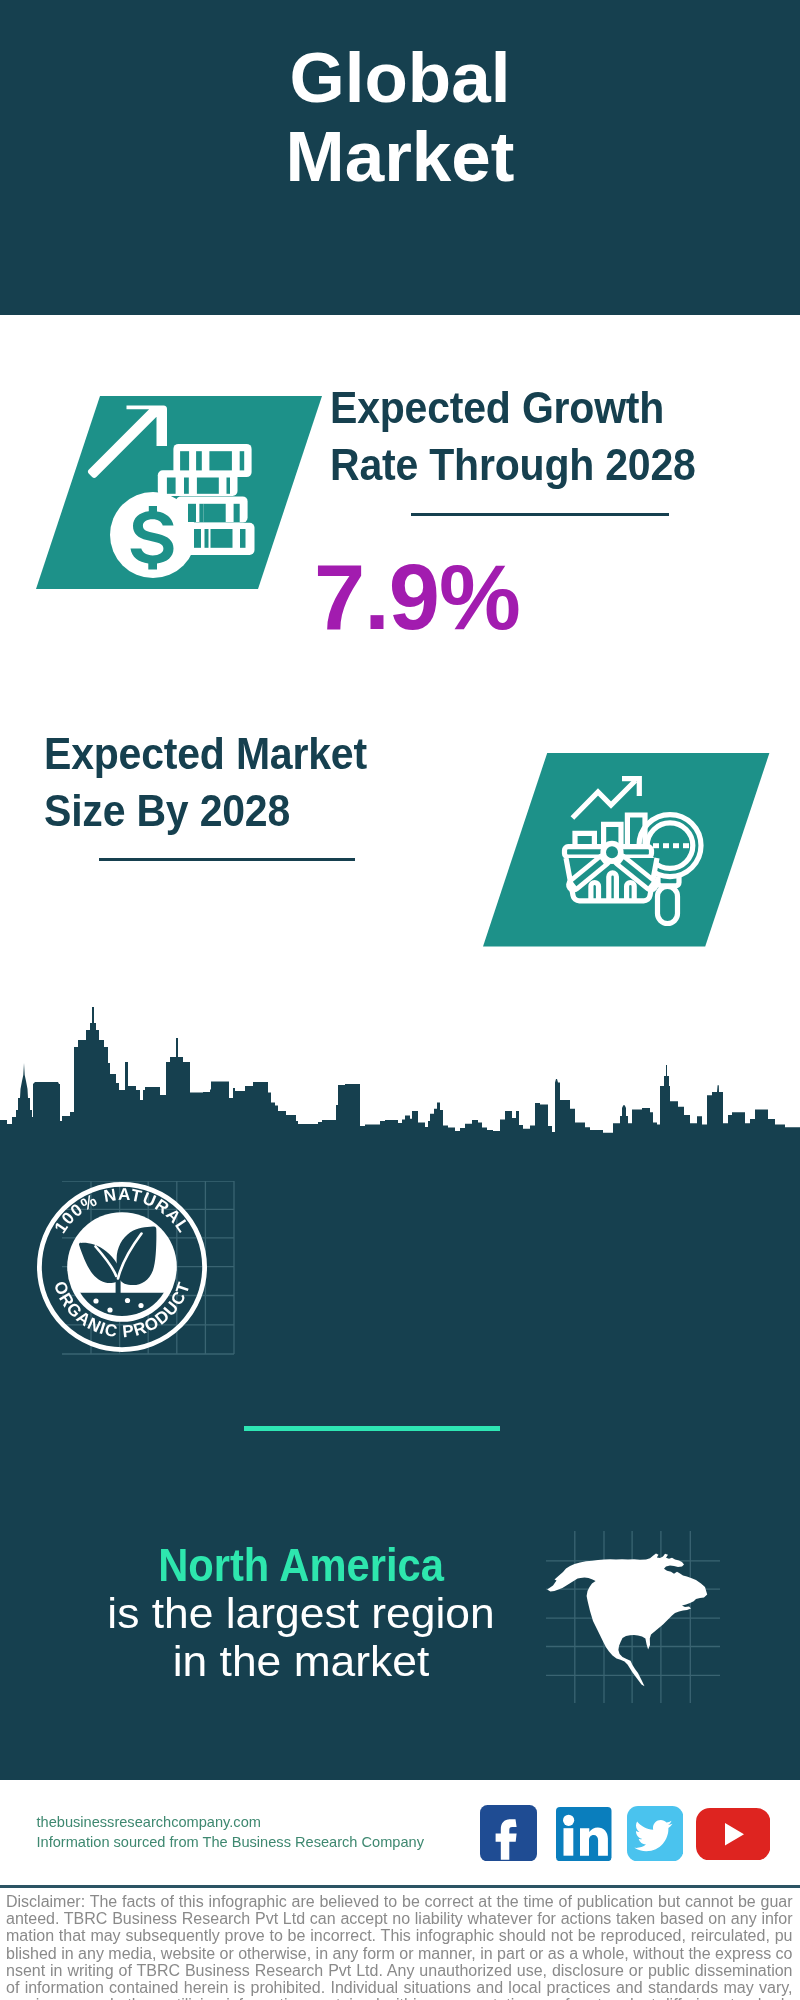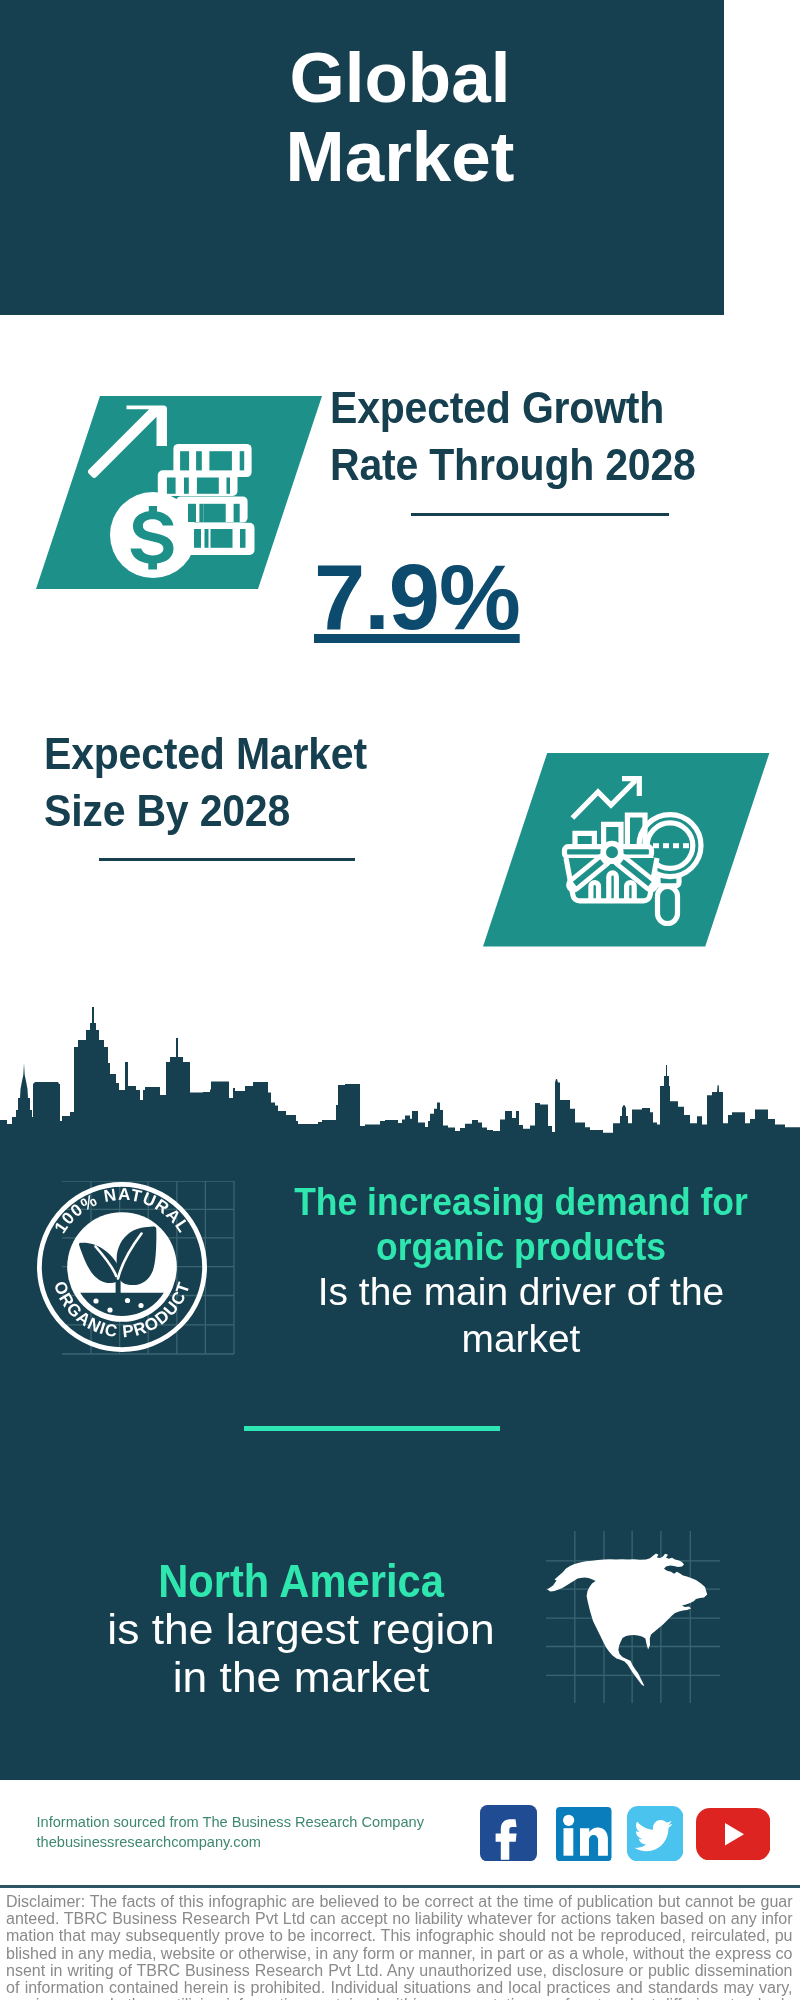--- a/index.html
+++ b/index.html
@@ -1,50 +1,50 @@
 <!DOCTYPE html>
 <html><head>
 <meta charset="utf-8">
 <style>
   html,body{margin:0;padding:0;background:#fff;}
   body{width:800px;height:2000px;font-family:"Liberation Sans",sans-serif;-webkit-font-smoothing:antialiased;}
   .page{position:relative;width:800px;height:2000px;overflow:hidden;background:#fff;}
 
   
-  .header{position:absolute;left:0;top:0;width:724px;height:315px;background:#16404F;}
+  .header{position:absolute;left:0;top:0;width:800px;height:315px;background:#16404F;}
   .header-title{position:absolute;left:0;top:38px;width:800px;text-align:center;color:#ffffff;
       font-size:71px;font-weight:bold;line-height:79px;letter-spacing:0px;}
 
   
   .growth-icon{position:absolute;left:36px;top:396px;width:290px;height:200px;}
   .growth-text{position:absolute;left:330px;top:380px;width:420px;text-align:left;}
   .stat-label{color:#16404F;font-size:41px;font-weight:bold;line-height:51.8px;letter-spacing:-0.2px;transform:scaleY(1.1);transform-origin:center top;}
   .rule{width:258px;height:3px;background:#16404F;margin:29px auto 0 auto;}
-  .stat-value{color:#0c4a6e;font-size:92px;font-weight:bold;line-height:92px;margin-top:35px;letter-spacing:-1px;position:relative;left:-16px;text-decoration:underline;}
+  .stat-value{color:#a21caf;font-size:92px;font-weight:bold;line-height:92px;margin-top:35px;letter-spacing:-1px;position:relative;left:-16px;}
 
   
   .size-text{position:absolute;left:44px;top:726px;width:420px;text-align:left;}
   .rule2{margin-top:28px !important;width:256px !important;position:relative;left:-27px;}
   .stat-value2{font-size:74px !important;left:-2px !important;margin-top:15.5px !important;}
   .size-icon{position:absolute;left:483px;top:753px;width:287px;height:194px;}
 
   
   .darkbody{position:absolute;left:0;top:1145px;width:800px;height:635px;background:#16404F;}
   .skyline{position:absolute;left:0;top:1005px;width:800px;height:150px;}
 
   
   .organic-badge{position:absolute;left:35.65px;top:1180.6px;width:172px;height:172px;}
   .organic-grid{position:absolute;left:61.5px;top:1180.7px;width:180px;height:180px;}
   .organic-text{position:absolute;left:266px;top:1180px;width:510px;text-align:center;}
   .hl{color:#2EE6AE;font-size:35.5px;font-weight:bold;line-height:41px;transform:scaleY(1.1);transform-origin:center top;}
   .sub{color:#ffffff;font-size:38.9px;font-weight:normal;line-height:45.5px;transform:scaleY(1.02);transform-origin:center top;margin-top:6px;}
   .divider{position:absolute;left:244px;top:1426px;width:256px;height:5px;background:#2EE6B4;}
 
   
-  .region-text{position:absolute;left:46px;top:1542px;width:510px;text-align:center;margin-top:16px;}
+  .region-text{position:absolute;left:46px;top:1542px;width:510px;text-align:center;}
   .region-text .hl{font-size:41.7px;}
   .region-text .sub{font-size:44.4px;line-height:50px;margin-top:6px;transform:scaleY(0.97);}
   .region-map{position:absolute;left:546.3px;top:1531px;width:175px;height:173px;}
 
   
   .footer{position:absolute;left:0;top:0;width:800px;height:2000px;}
   .footer-src{position:absolute;left:36.5px;top:1813px;color:#3E8870;font-size:14.6px;line-height:19.7px;}
   .social{position:absolute;}
   .fb{left:480.2px;top:1804.6px;}
   .li{left:556px;top:1806.8px;}
@@ -179,44 +179,34 @@
       <path d="M59.5,65.5 C67,74 76,84.5 80.2,95"></path>
     </g>
     <g fill="#ffffff" font-family="'Liberation Sans',sans-serif" font-size="17" font-weight="bold" letter-spacing="1.1">
       <path id="arcTop" d="M 19 86 A 67 67 0 0 1 153 86" fill="none"></path>
       <path id="arcBot" d="M 16 86 A 70 70 0 0 0 156 86" fill="none"></path>
       <text dy="0"><textPath href="#arcTop" startOffset="50%" text-anchor="middle">100% NATURAL</textPath></text>
       <text dy="0"><textPath href="#arcBot" startOffset="50%" text-anchor="middle">ORGANIC PRODUCT</textPath></text>
     </g>
   </svg>
 
-  <div class="organic-text">
-    <div class="hl">
-      <div>The increasing demand for</div>
-      <div>organic products</div>
-    </div>
-    <div class="sub">
-      <div>Is the main driver of the</div>
-      <div>market</div>
-    </div>
-  </div>
   <div class="divider"></div>
 
   <div class="region-text">
     <div class="hl">North America</div>
     <div class="sub">
       <div>is the largest region</div>
       <div>in the market</div>
     </div>
   </div>
 
   <div class="footer">
     <div class="footer-src">
+      <div>thebusinessresearchcompany.com</div>
       <div>Information sourced from The Business Research Company</div>
-      <div>thebusinessresearchcompany.com</div>
     </div>
     <svg class="social fb" viewBox="0 0 57 56.4" width="57" height="56.4">
       <rect x="0" y="0" width="57" height="56.4" rx="7.5" fill="#1F4C93"></rect>
       <path fill="#ffffff" d="M35.5,14.3 h-5.1 c-6.1,0 -9.6,3.6 -9.6,10 v4.1 h-5.2 v8.3 h5.2 v18.1 h8.5 v-18.1 h6.4 l0.9,-8.3 h-7.3 v-3.3 c0,-2.1 0.6,-3 2.9,-3 h4.4 z"></path>
     </svg>
     <svg class="social li" viewBox="0 0 55.5 54.2" width="55.5" height="54.2">
       <rect x="0" y="0" width="55.5" height="54.2" rx="4" fill="#0A7EBD"></rect>
       <g fill="#ffffff">
         <circle cx="12.6" cy="13.3" r="5.6"></circle>
         <rect x="7.5" y="21.2" width="9.8" height="27.5"></rect>

